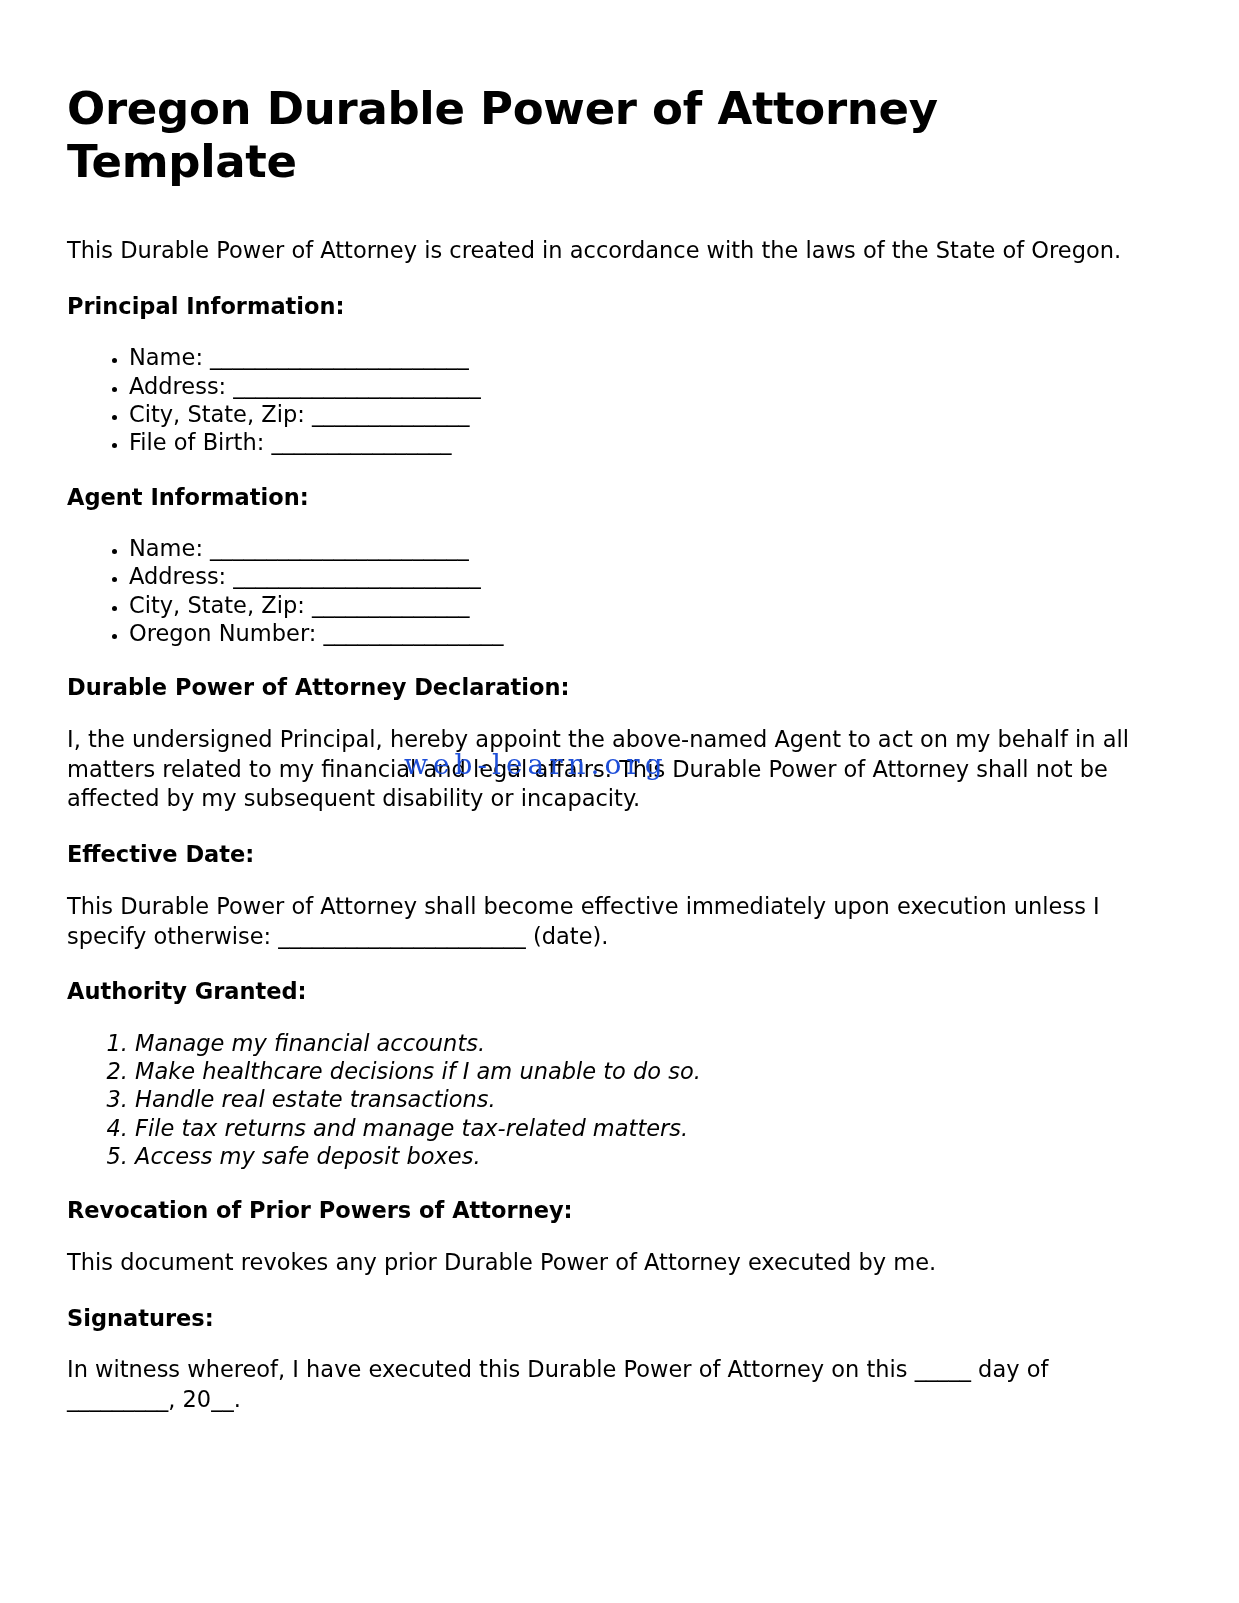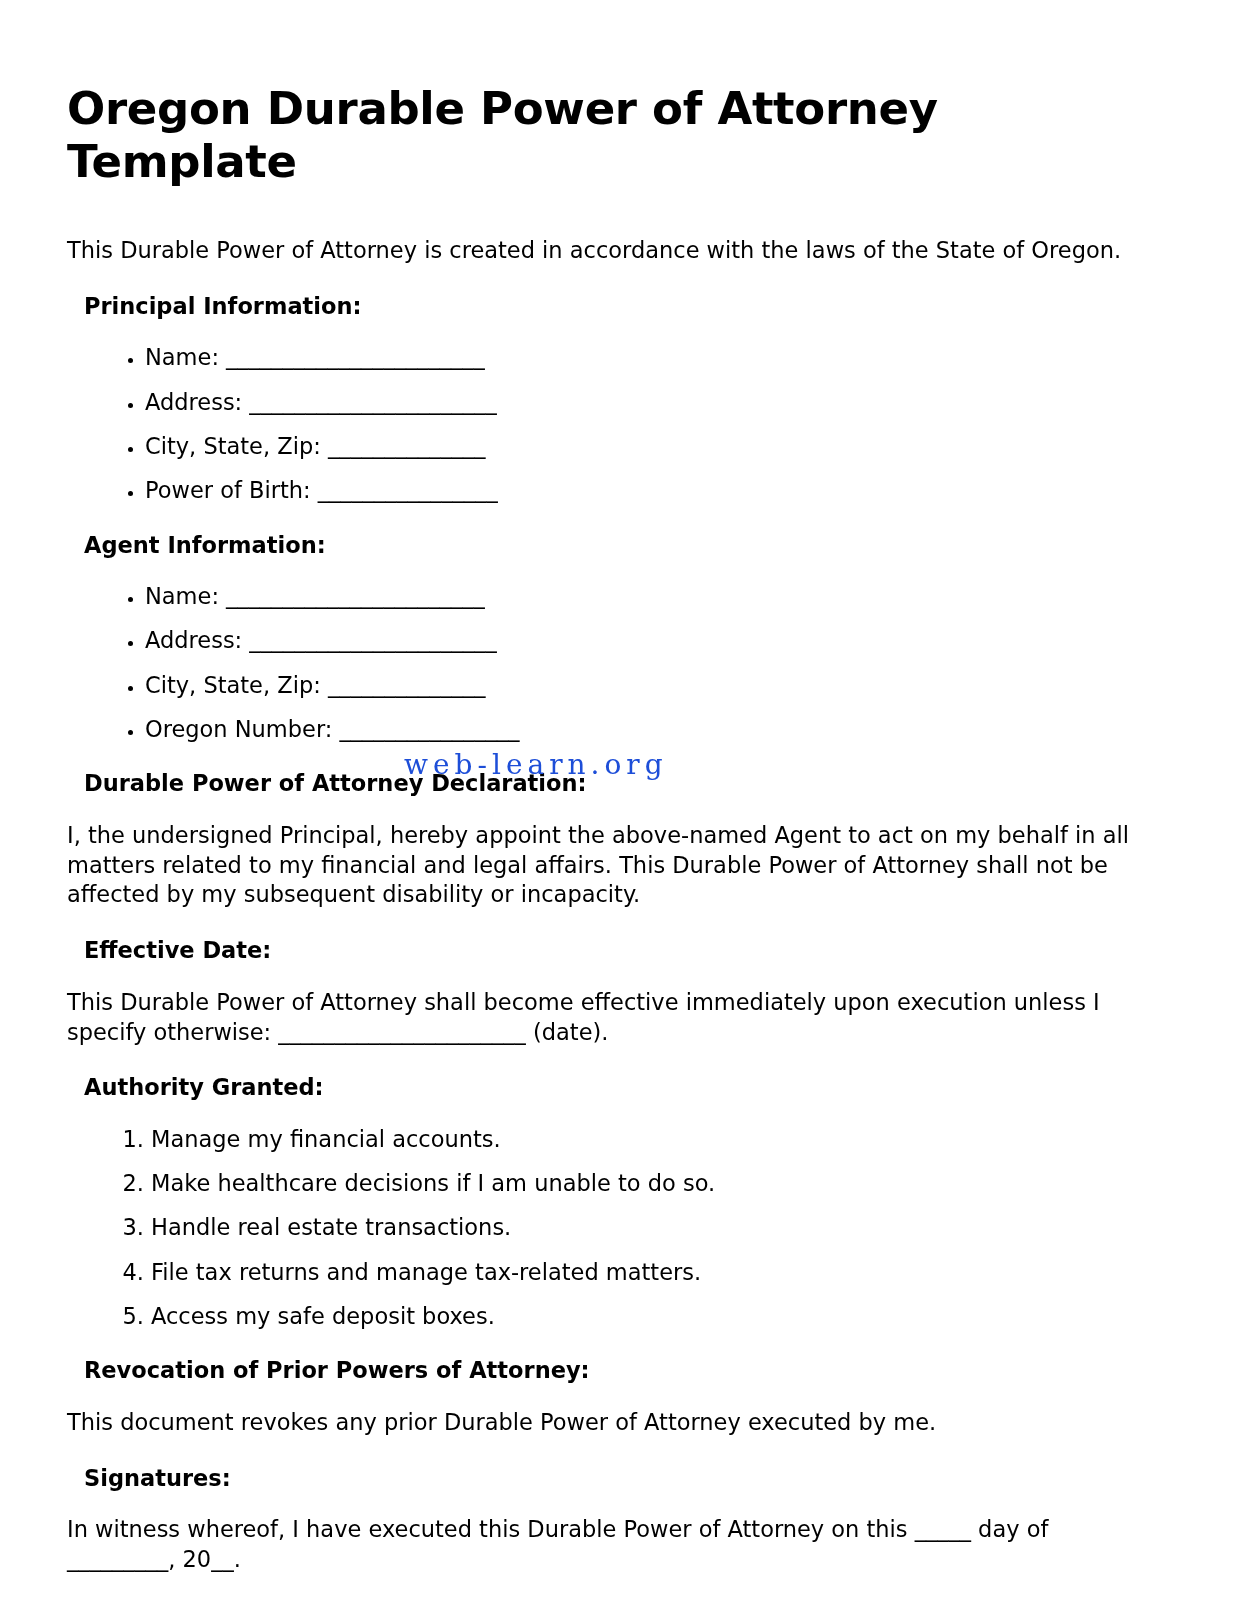--- a/index.html
+++ b/index.html
@@ -31,34 +31,34 @@
     font-size: 22.5px;
     line-height: 1.33;
     margin: 0 0 26px 0;
     max-width: 1078px;
     color: #000;
   }
   h2.section-heading {
     font-size: 22.5px;
     font-weight: bold;
     line-height: 1.3;
-    margin: 0 0 22px 17px;
+    margin: 0 0 22px 0;
     color: #000;
   }
   ul.field-list, ol.authority-list {
     margin: 0 0 26px 0;
     padding: 0 0 0 62px;
     list-style-position: outside;
   }
   ul.field-list { list-style-type: disc; }
-  ol.authority-list { list-style-type: decimal; padding-left: 68px; }
+  ol.authority-list { list-style-type: decimal; padding-left: 68px; font-style: italic; }
   ul.field-list li, ol.authority-list li {
     font-size: 22.5px;
     line-height: 1.26;
-    margin: 16px;
+    margin: 0;
     color: #000;
     white-space: nowrap;
   }
   ul.field-list li::marker { font-size: 17px; }
   .watermark {
     position: absolute;
     left: 404px;
     top: 748px;
     font-family: "DejaVu Serif", "Liberation Serif", serif;
     font-size: 28px;
@@ -81,21 +81,21 @@
 
     <h1 class="doc-title">Oregon Durable Power of Attorney Template</h1>
 
     <p class="body-text">This Durable Power of Attorney is created in accordance with the laws of the State of Oregon.</p>
 
     <h2 class="section-heading">Principal Information:</h2>
     <ul class="field-list">
       <li>Name: _______________________</li>
       <li>Address: ______________________</li>
       <li>City, State, Zip: ______________</li>
-      <li>Power of Birth: ________________</li>
+      <li>File of Birth: ________________</li>
     </ul>
 
     <h2 class="section-heading">Agent Information:</h2>
     <ul class="field-list">
       <li>Name: _______________________</li>
       <li>Address: ______________________</li>
       <li>City, State, Zip: ______________</li>
       <li>Oregon Number: ________________</li>
     </ul>
 

